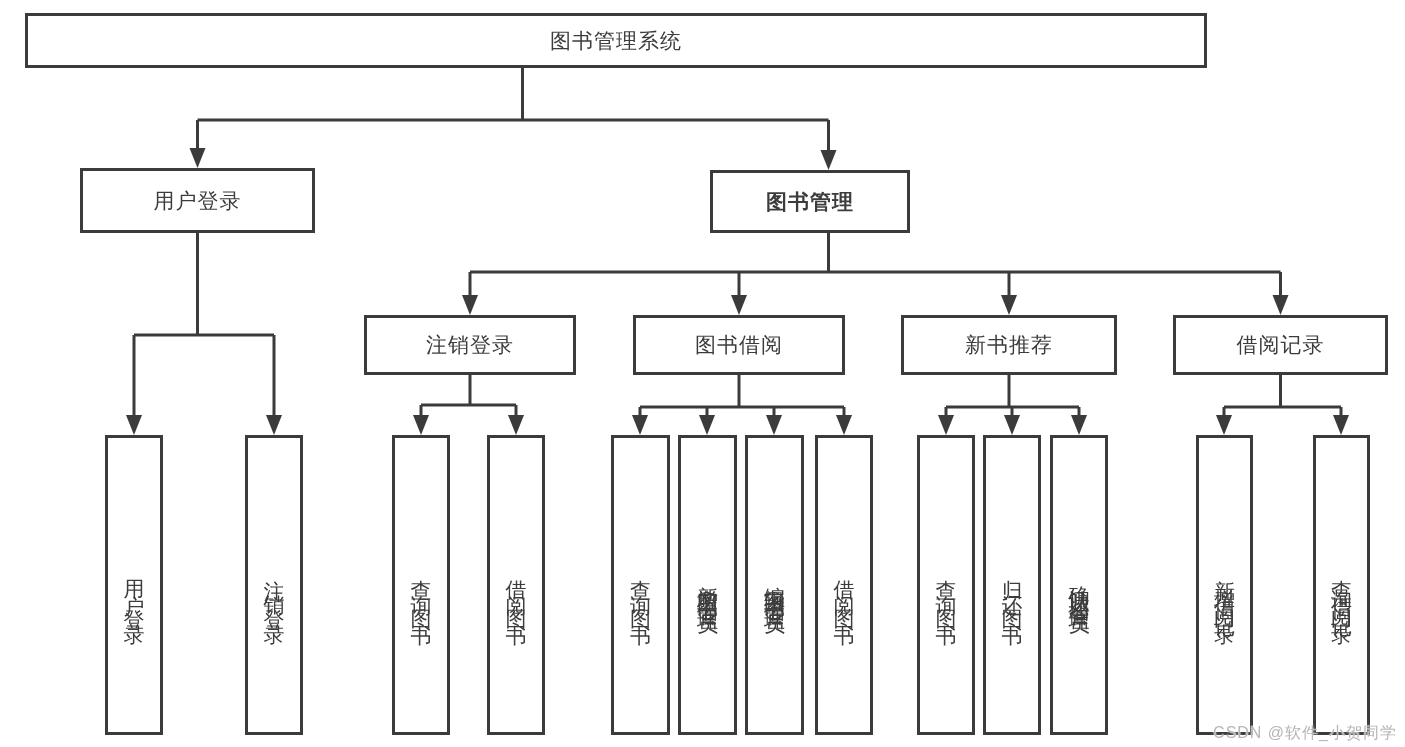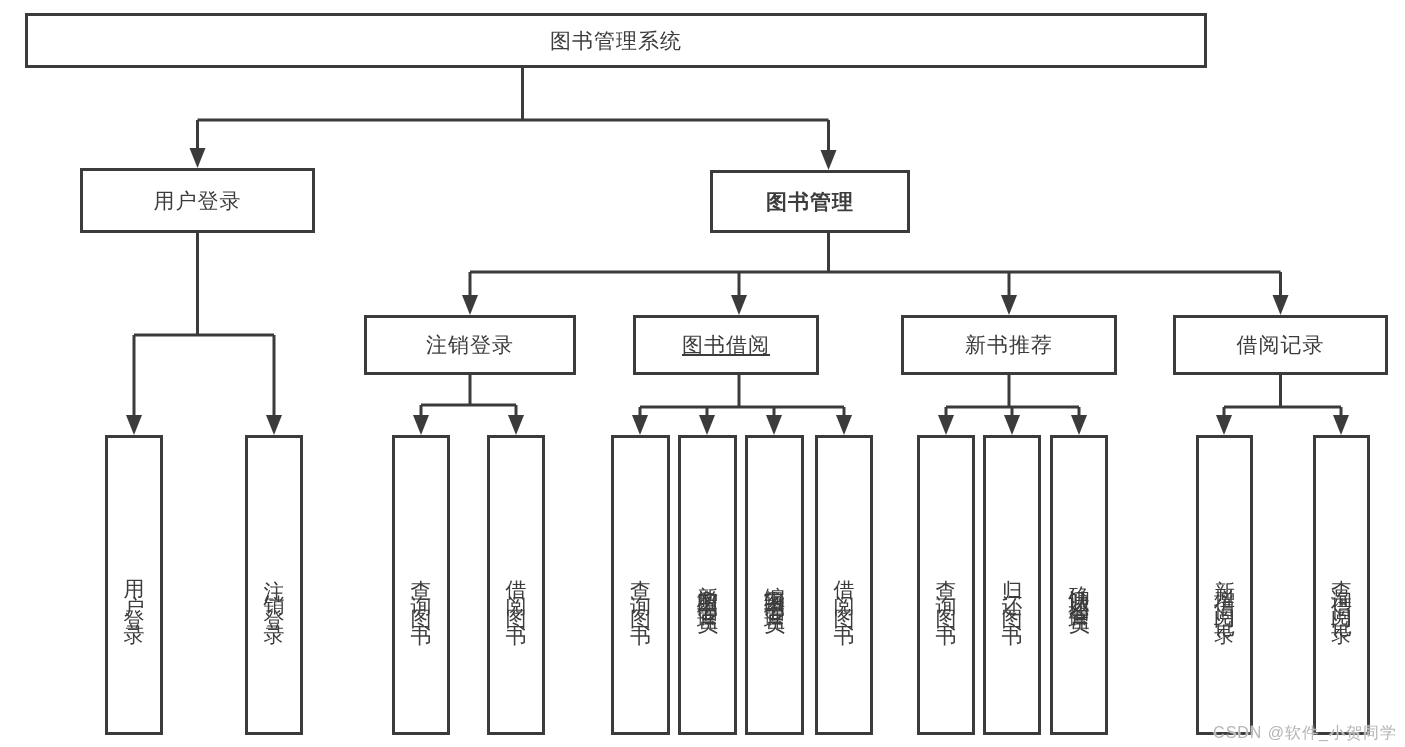--- a/index.html
+++ b/index.html
@@ -142,21 +142,21 @@
   <div class="box" style="left:80px; top:168px; width:235px; height:65px;">
     <span>用户登录</span>
   </div>
   <div class="box" style="left:710px; top:170px; width:200px; height:63px;font-weight:bold;">
     <span>图书管理</span>
   </div>
 
   <div class="box" style="left:364px; top:315px; width:212px; height:60px;">
     <span>注销登录</span>
   </div>
-  <div class="box" style="left:633px; top:315px; width:186px; height:60px;text-decoration:underline;">
+  <div class="box" style="left:633px; top:315px; width:212px; height:60px;">
     <span>图书借阅</span>
   </div>
   <div class="box" style="left:901px; top:315px; width:216px; height:60px;">
     <span>新书推荐</span>
   </div>
   <div class="box" style="left:1173px; top:315px; width:215px; height:60px;">
     <span>借阅记录</span>
   </div>
 
   <div class="box leaf ls-wide" style="left:105px;">

